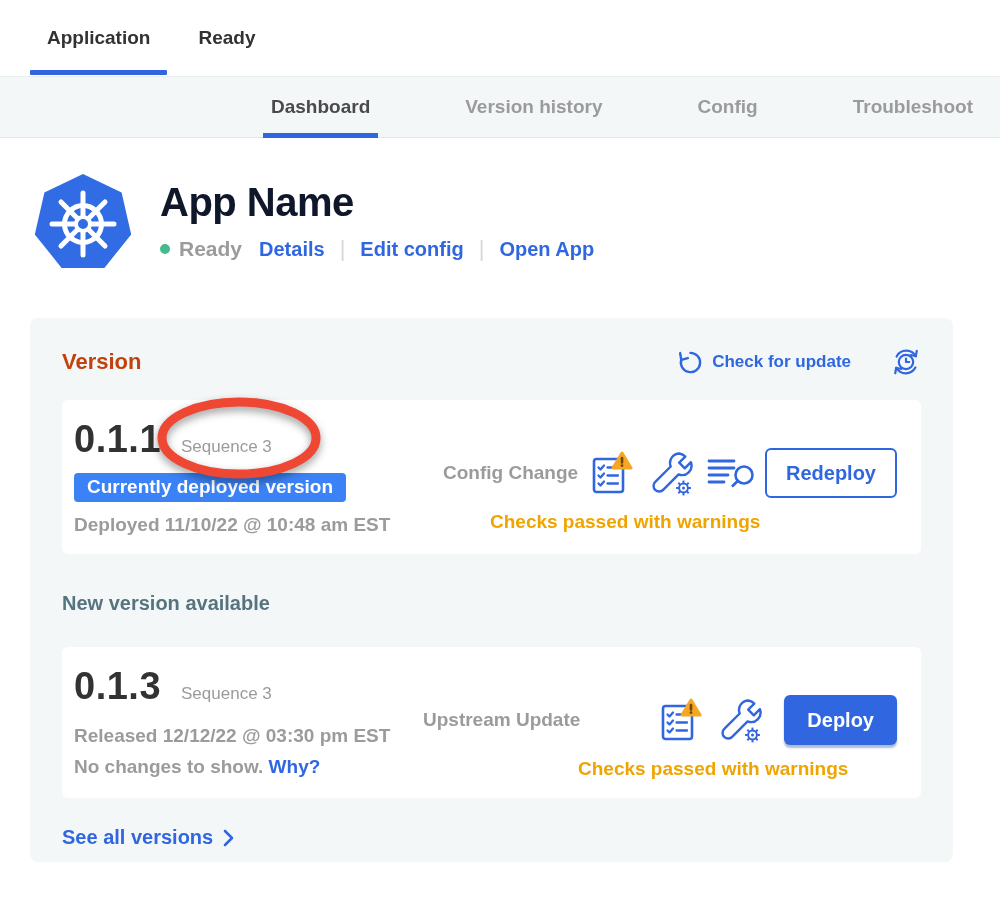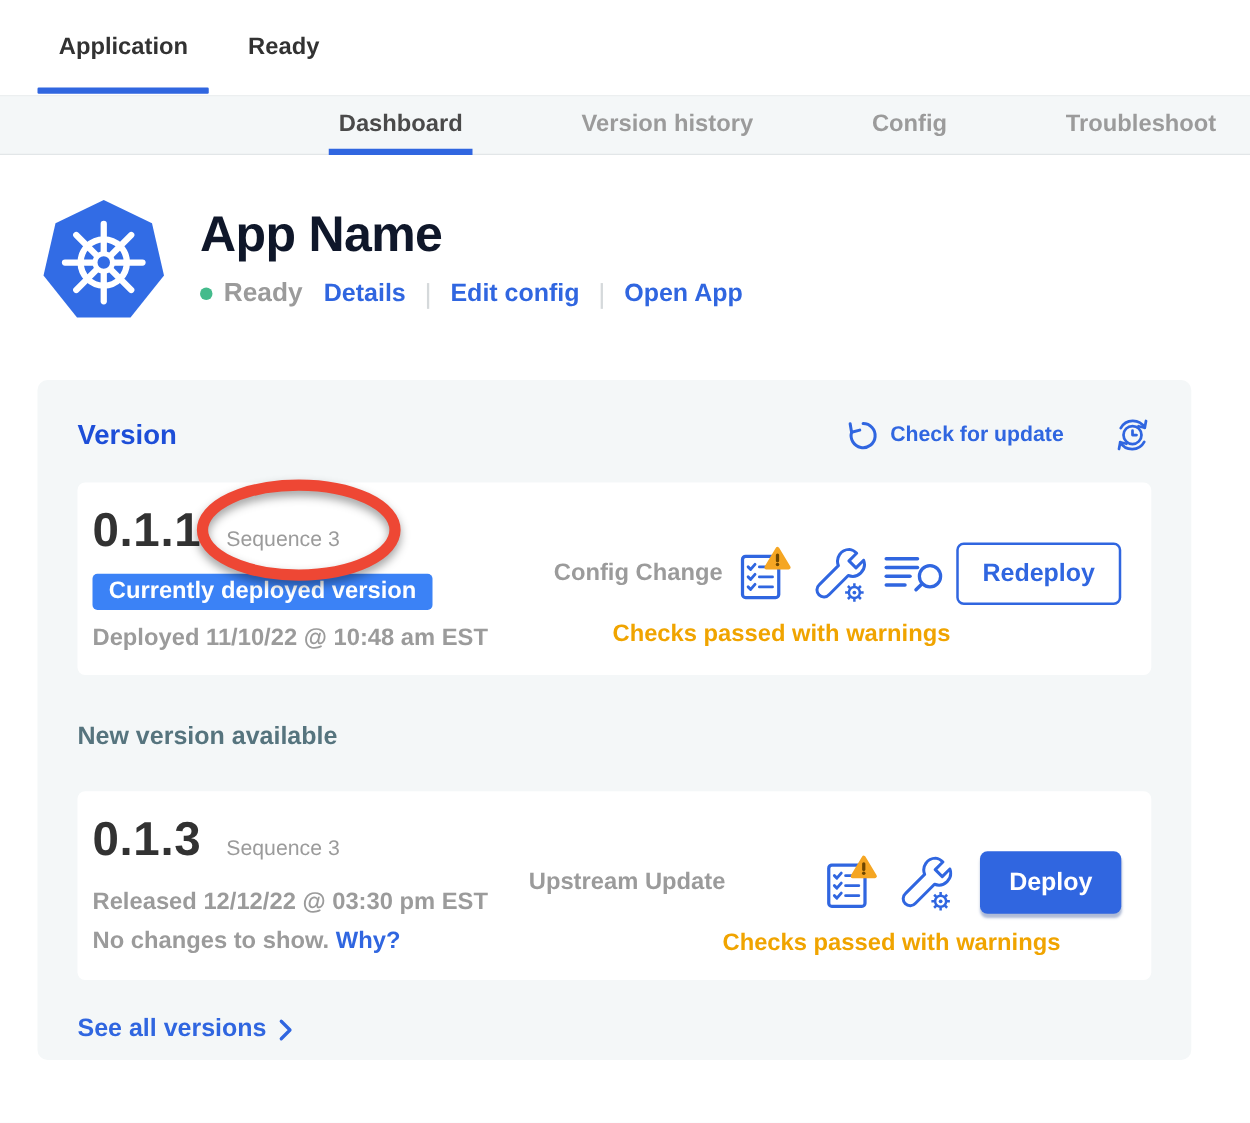--- a/index.html
+++ b/index.html
@@ -7,21 +7,21 @@
     font-family:"Liberation Sans", sans-serif; color:#323232; }
 
   
   .primary-nav { height:76px; display:flex; align-items:stretch; padding-left:30px; background:#fff;text-align:right; }
   .pn-tab { font-size:19px; font-weight:700; color:#323232; padding:0 17px; margin-right:14px;
     display:flex; align-items:center; position:relative; cursor:pointer; white-space:nowrap; }
   .pn-tab.active::after { content:""; position:absolute; left:0; right:0; bottom:1px; height:5px;
     background:#3066e0; border-radius:1px; }
 
   
-  .secondary-nav { height:48px; background:#f4f7f8; border-top:1px solid #eceff0;
+  .secondary-nav { height:62px; background:#f4f7f8; border-top:1px solid #eceff0;
     border-bottom:1px solid #e2e6e8; display:flex; align-items:stretch; padding-left:263px; }
   .sn-tab { font-size:19px; font-weight:600; color:#9b9b9b; padding:0 8px; margin-right:79px;
     display:flex; align-items:center; position:relative; cursor:pointer; white-space:nowrap; }
   .sn-tab.active { color:#4a4a4a; font-weight:700; }
   .sn-tab.active::after { content:""; position:absolute; left:0; right:0; bottom:-1px; height:5px;
     background:#3066e0; }
 
   
   .app-header { display:flex; padding:35px 0 0 33px; }
   .k8s-logo { width:100px; height:100px; flex-shrink:0; }
@@ -30,21 +30,21 @@
   .status-row { display:flex; align-items:center; margin-top:13px; }
   .status-dot { width:10px; height:10px; border-radius:50%; background:#44bb8c; margin-right:9px; }
   .status-text { font-size:21px; font-weight:700; color:#9b9b9b; margin-right:17px; }
   .hdr-link { font-size:20px; font-weight:700; color:#3066e0; cursor:pointer; text-decoration:none; }
   .hdr-sep { color:#d5d9db; font-size:22px; font-weight:300; margin:0 15px; }
 
   
   .version-card { margin:45px 47px 0 30px; height:544px; background:#f4f7f8; border-radius:8px;
     padding:30px 32px 0 32px; }
   .vc-header { display:flex; align-items:center; }
-  .vc-title { font-size:22px; font-weight:700; color:#1d4ed8; }
+  .vc-title { font-size:22px; font-weight:700; color:#c2410c; }
   .vc-actions { margin-left:auto; display:flex; align-items:center; gap:40px; }
   .vc-action { display:flex; align-items:center; gap:9px; font-size:17px; font-weight:700;
     color:#3066e0; cursor:pointer; white-space:nowrap; }
 
   .release-card { background:#fff; border-radius:6px; padding:18px 24px 18px 12px; display:flex; }
   .release-card.current { margin-top:24px; min-height:153px; }
   .release-card.new { margin-top:32px; min-height:150px; }
   .release-left { width:340px; flex-shrink:0; position:relative; }
   .version-row { display:flex; align-items:baseline; }
   .version-number { font-size:38px; font-weight:800; color:#323232; letter-spacing:0.5px; }

